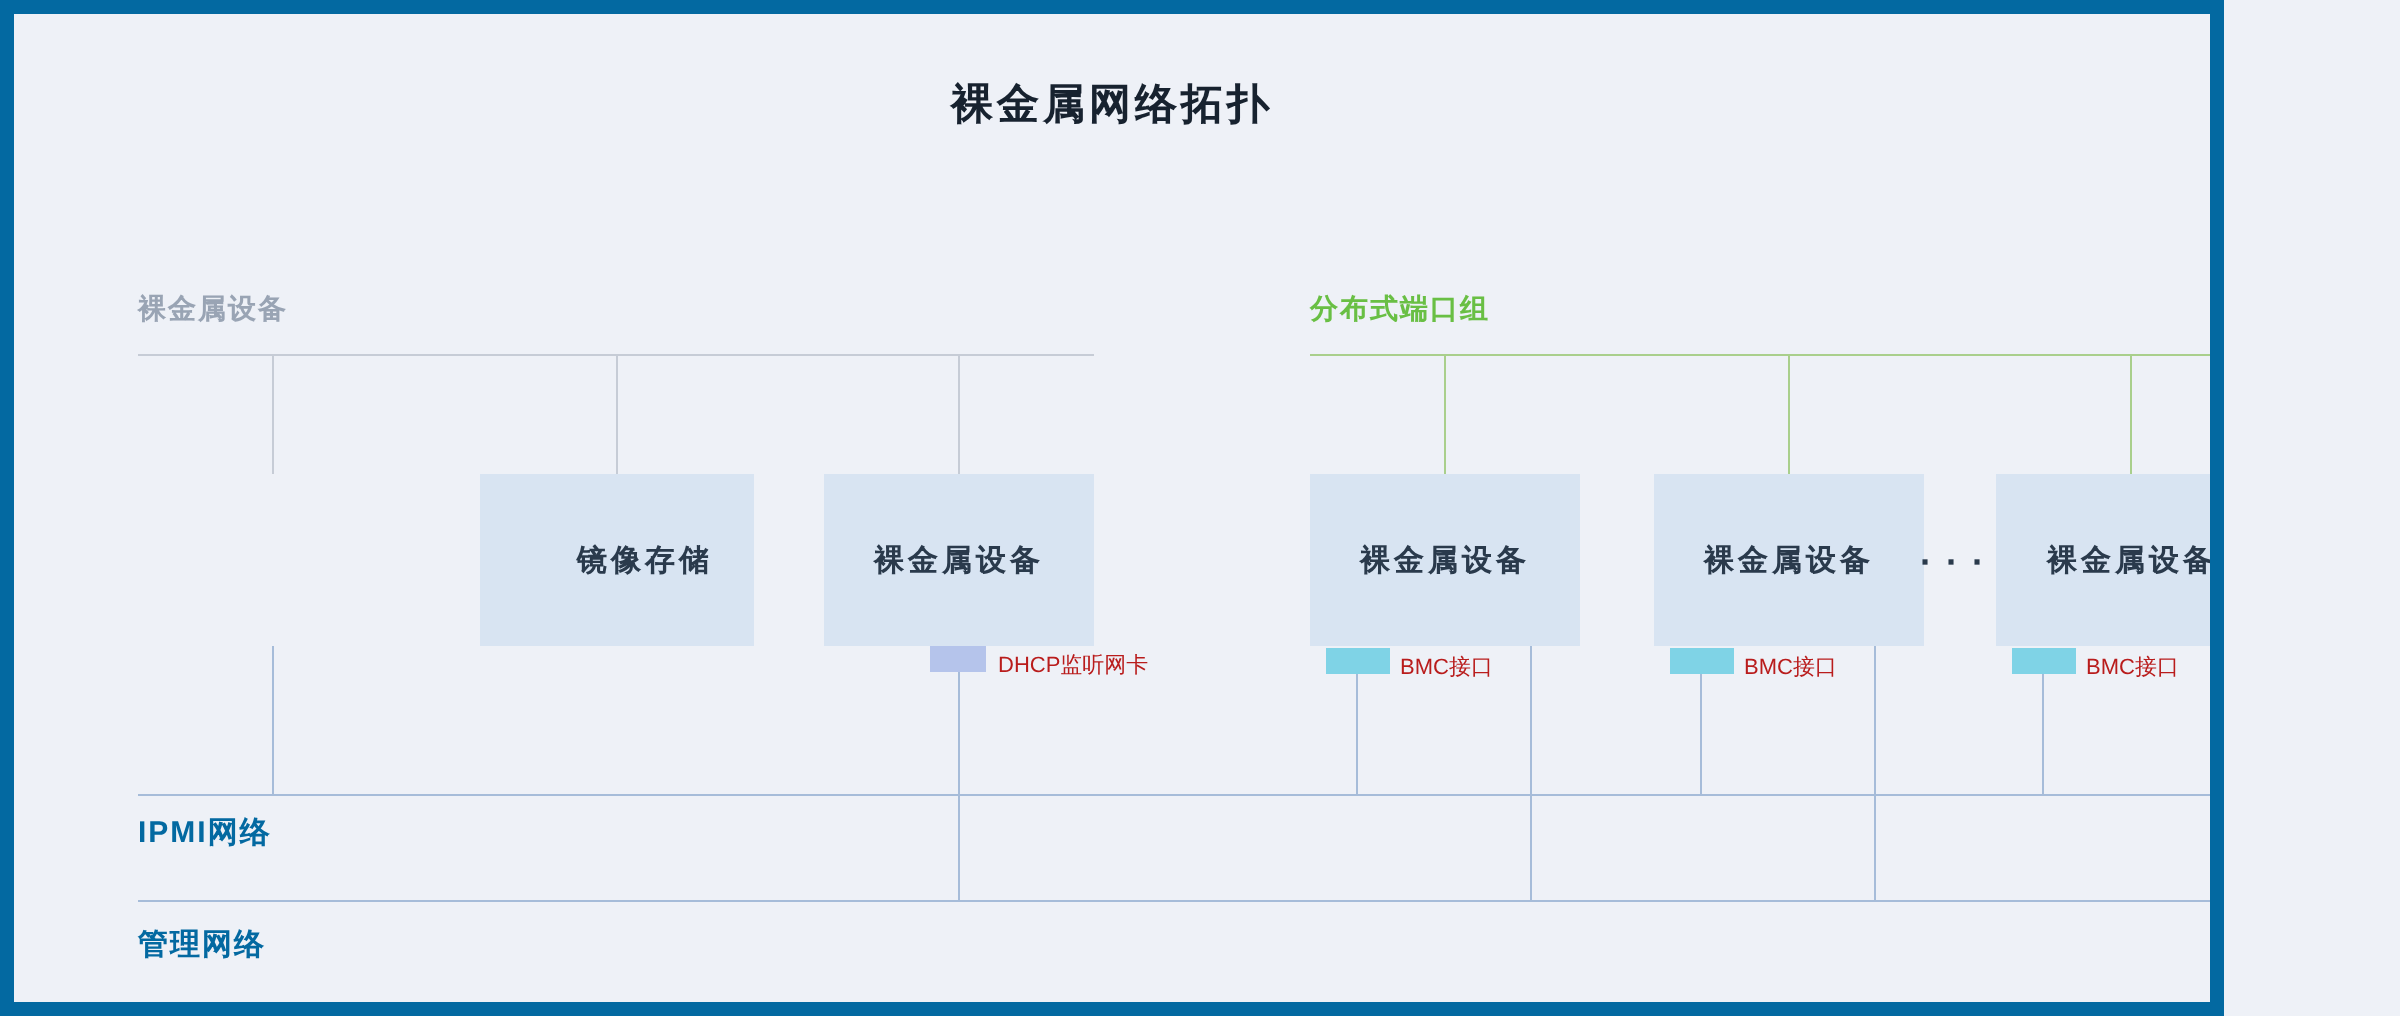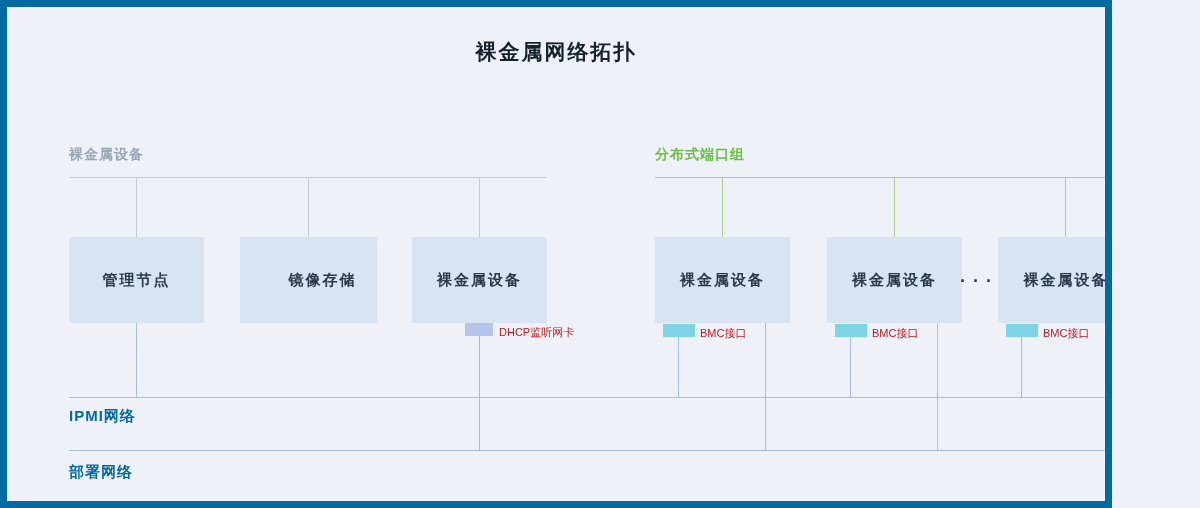--- a/index.html
+++ b/index.html
@@ -86,21 +86,20 @@
   <div class="net-label lbl-green" style="left:648px; top:139px;">分布式端口组</div>
   <div class="hline l-green" style="left:648px; top:170px; width:483px;"></div>
 
   <div class="vline l-gray" style="left:129px;  top:170px; height:60px;"></div>
   <div class="vline l-gray" style="left:301px;  top:170px; height:60px;"></div>
   <div class="vline l-gray" style="left:472px;  top:170px; height:60px;"></div>
   <div class="vline l-green" style="left:715px;  top:170px; height:60px;"></div>
   <div class="vline l-green" style="left:887px;  top:170px; height:60px;"></div>
   <div class="vline l-green" style="left:1058px; top:170px; height:60px;"></div>
 
-  <div class="node" style="left:62px;  width:135px;">管理节点</div>
   <div class="node" style="left:233px; width:137px;padding-left:28px;">镜像存储</div>
   <div class="node" style="left:405px; width:135px;">裸金属设备</div>
   <div class="node" style="left:648px; width:135px;">裸金属设备</div>
   <div class="node" style="left:820px; width:135px;">裸金属设备</div>
   <div class="node" style="left:991px; width:136px;">裸金属设备</div>
 
   <div class="dots" style="left:953px; top:264px;">···</div>
 
   <div class="nic nic-dhcp" style="left:458px; top:316px; width:28px;"></div>
   <div class="nic-label" style="left:492px; top:318px;">DHCP监听网卡</div>
@@ -120,15 +119,15 @@
   <div class="vline l-blue" style="left:843px;  top:330px; height:60px;"></div>
   <div class="vline l-blue" style="left:1014px; top:330px; height:60px;"></div>
   <div class="vline l-blue" style="left:758px;  top:316px; height:127px;"></div>
   <div class="vline l-blue" style="left:930px;  top:316px; height:127px;"></div>
   <div class="vline l-blue" style="left:1101px; top:316px; height:127px;"></div>
 
   <div class="hline l-blue" style="left:62px; top:390px; width:1069px;"></div>
   <div class="net-label lbl-blue" style="left:62px; top:400px;">IPMI网络</div>
 
   <div class="hline l-blue" style="left:62px; top:443px; width:1069px;"></div>
-  <div class="net-label lbl-blue" style="left:62px; top:456px;">部署网络</div>
+  <div class="net-label lbl-blue" style="left:62px; top:456px;">管理网络</div>
 
 </div>
 
 </body></html>

